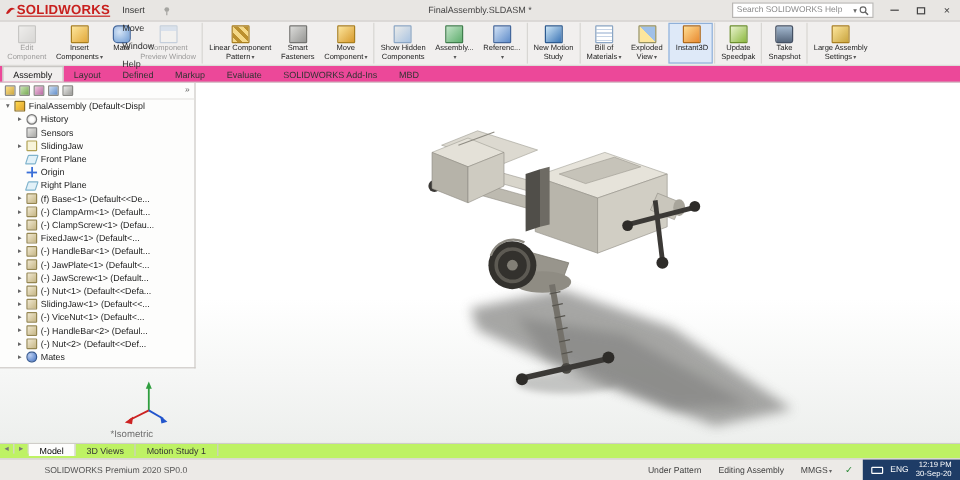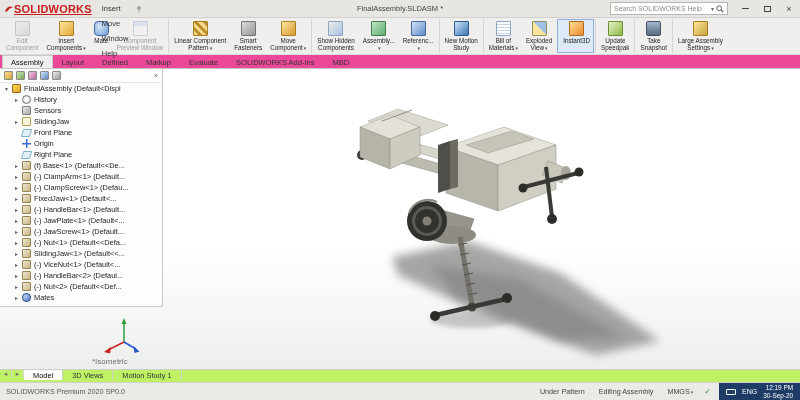--- a/index.html
+++ b/index.html
@@ -91,21 +91,21 @@
 [data-icon="mates"]{background:radial-gradient(circle at 30% 30%,#b9cdf0,#4a77c4);border:1px solid #35588f;border-radius:4px;}
 .tlabel{font-size:7.4px;color:#1c1c1c;overflow:hidden;text-overflow:clip;}
 
 
 .doctabs{height:13px;background:#bef264;border-top:1px solid #cfcdc9;display:flex;align-items:flex-start;flex:none;}
 .dnav{width:12px;display:flex;align-items:center;justify-content:center;color:#777;font-size:7px;border-right:1px solid #d8d6d3;}
 .dtab{padding:1px 9px 0;font-size:7.4px;color:#333;border-right:1px solid #cfcdc9;display:flex;align-items:center;}
 .dtab[data-state="active"]{background:#fdfdfc;color:#000;}
 
 
-.statusbar{height:18px;background:#eceae7;border-top:1px solid #d2d0cd;display:flex;align-items:center;font-size:7.2px;color:#444;flex:none;}
+.statusbar{height:18px;background:#eceae7;border-top:1px solid #d2d0cd;display:flex;align-items:center;font-size:7.2px;color:#444;flex:none;padding-left:31px;}
 .sb-left{padding:0 6px;margin-right:auto;color:#555;}
 .sb-seg{padding:0 7px;}
 .sb-caret{font-size:5px;color:#666;margin-left:1px;}
 .sb-check{color:#2e8b3a;font-size:8px;padding:0 4px;}
 .sb-dark{height:100%;background:#1e3c66;color:#fff;display:flex;align-items:center;gap:6px;padding:0 7px;margin-left:4px;}
 .kb-icon{width:10px;height:6px;border:1px solid #fff;border-radius:1px;display:inline-block;}
 .sb-lang{font-size:7px;color:#fff;}
 .clock{display:flex;flex-direction:column;align-items:flex-end;line-height:1.15;font-size:6.4px;color:#fff;}
 </style>
 </head>

